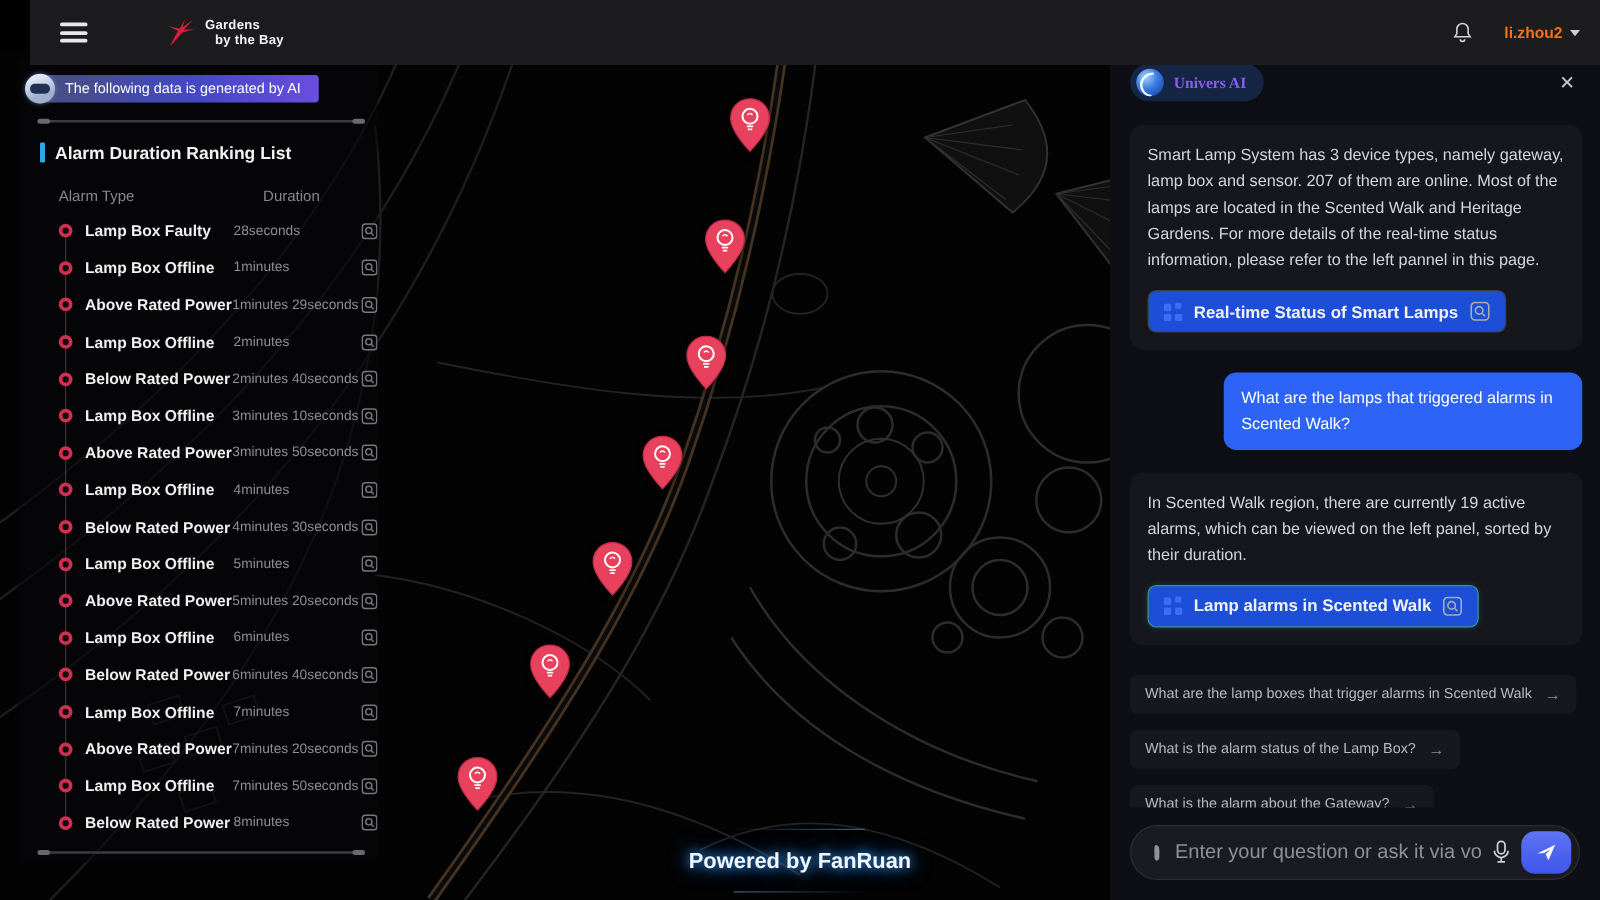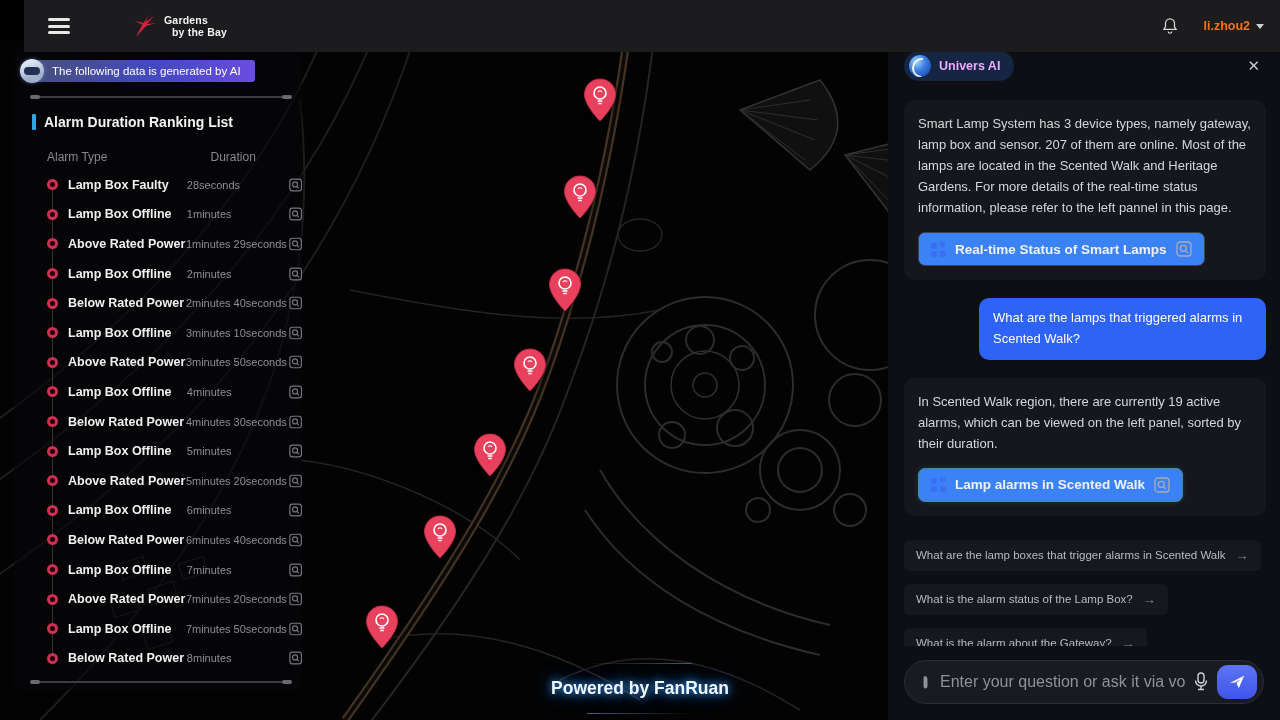--- a/index.html
+++ b/index.html
@@ -43,26 +43,26 @@
   .alarm-dur { width:105px; color:#8f8f93; font-size:11px; white-space:nowrap; }
   .row-zoom { margin-left:2px; cursor:pointer; opacity:.75; }
   .bottom-line { margin:8px 14px 0 20px; }
 
   
   .chat-panel { position:absolute; right:0; top:40px; width:392px; height:680px; background:#0d0f14; z-index:30; display:flex; flex-direction:column; padding:8px 14px 0 16px; }
   .chat-head { display:flex; align-items:center; height:36px; flex:0 0 auto; }
   .assistant-pill { display:flex; align-items:center; gap:8px; background:#152544; border-radius:16px; padding:4px 14px 4px 5px; cursor:default; }
   .assistant-avatar { width:22px; height:22px; border-radius:50%; background:radial-gradient(circle at 35% 30%,#9fd4ff 0%,#3a7ae0 45%,#123a9a 100%); position:relative; overflow:hidden; }
   .assistant-avatar::after { content:""; position:absolute; left:3px; top:3px; width:16px; height:16px; border-radius:50%; border:2px solid rgba(255,255,255,.85); border-color:rgba(255,255,255,.9) transparent transparent rgba(255,255,255,.9); transform:rotate(-40deg); }
-  .assistant-name { color:#f0abfc; font-size:12.5px; font-weight:bold; }
+  .assistant-name { color:#8b5cf6; font-size:12.5px; font-weight:bold;font-family:Liberation Serif, serif; }
   .close-btn { margin-left:auto; color:#c9c9cc; font-size:15px; cursor:pointer; margin-right:6px; }
   .chat-scroll { flex:1 1 auto; display:flex; flex-direction:column; margin-top:16px; overflow:hidden; }
   .msg-card { background:#15171d; border-radius:10px; padding:13px 14px 14px 14px; width:100%; }
   .msg-text { color:#d4d6d9; font-size:13px; line-height:1.62; }
-  .action-btn { display:inline-flex; align-items:center; gap:9px; margin-top:14px; background:#3b82f6; border:1px solid #3e424a; border-radius:7px; padding:8px 12px; cursor:pointer; }
+  .action-btn { display:inline-flex; align-items:center; gap:9px; margin-top:14px; background:#1d4ed8; border:1px solid #3e424a; border-radius:7px; padding:8px 12px; cursor:pointer; }
   .action-btn.teal { border-color:#3f8f92; box-shadow:0 0 5px rgba(60,160,165,.25); }
   .action-label { color:#f0f1f3; font-size:13.5px; font-weight:bold; }
   .user-bubble { align-self:flex-end; margin-top:18px; max-width:287px; background:#2e63f7; border-radius:10px; padding:10px 14px; color:#fff; font-size:13px; line-height:1.6; }
   .gap18 { height:18px; flex:0 0 auto; }
   .suggestions { margin-top:24px; display:flex; flex-direction:column; align-items:flex-start; gap:13px; }
   .suggest-pill { display:inline-flex; align-items:center; gap:10px; background:#16181e; border-radius:6px; padding:8px 12px; color:#b7bac0; font-size:11.5px; cursor:pointer; white-space:nowrap; }
   .arrow { color:#8a8d93; font-size:13px; }
   .input-bar { flex:0 0 auto; display:flex; align-items:center; gap:8px; height:44px; margin:14px 2px 16px 0; background:#191b21; border:1px solid #2a2d34; border-radius:24px; padding:0 6px 0 14px; }
   .input-bar input { flex:1; background:transparent; border:none; outline:none; color:#e2e2e2; font-size:16px; font-family:"Liberation Sans",sans-serif; }
   .input-bar input::placeholder { color:#8e9197; }

